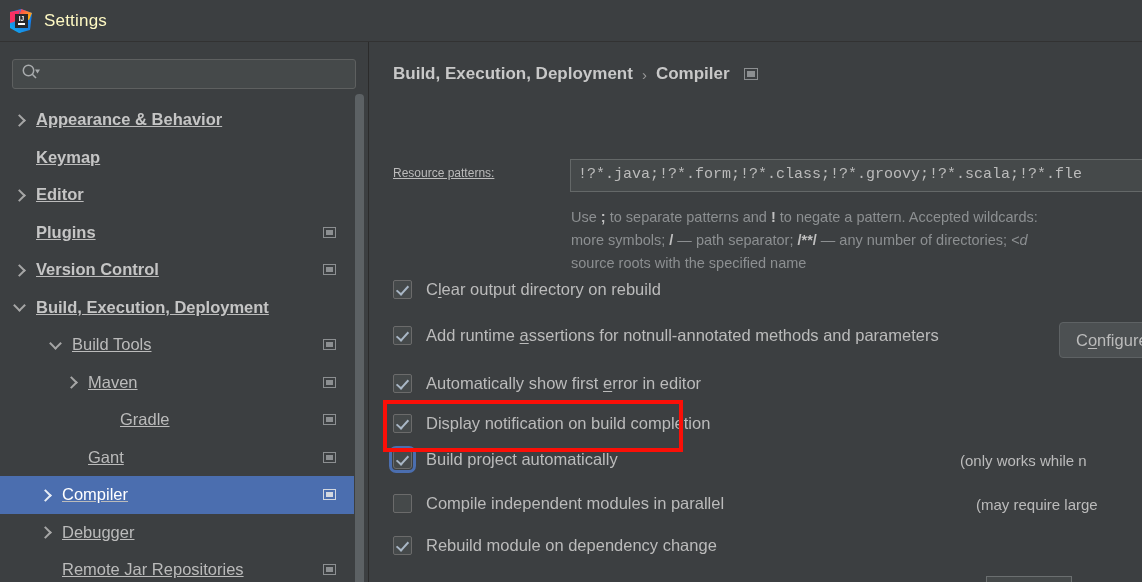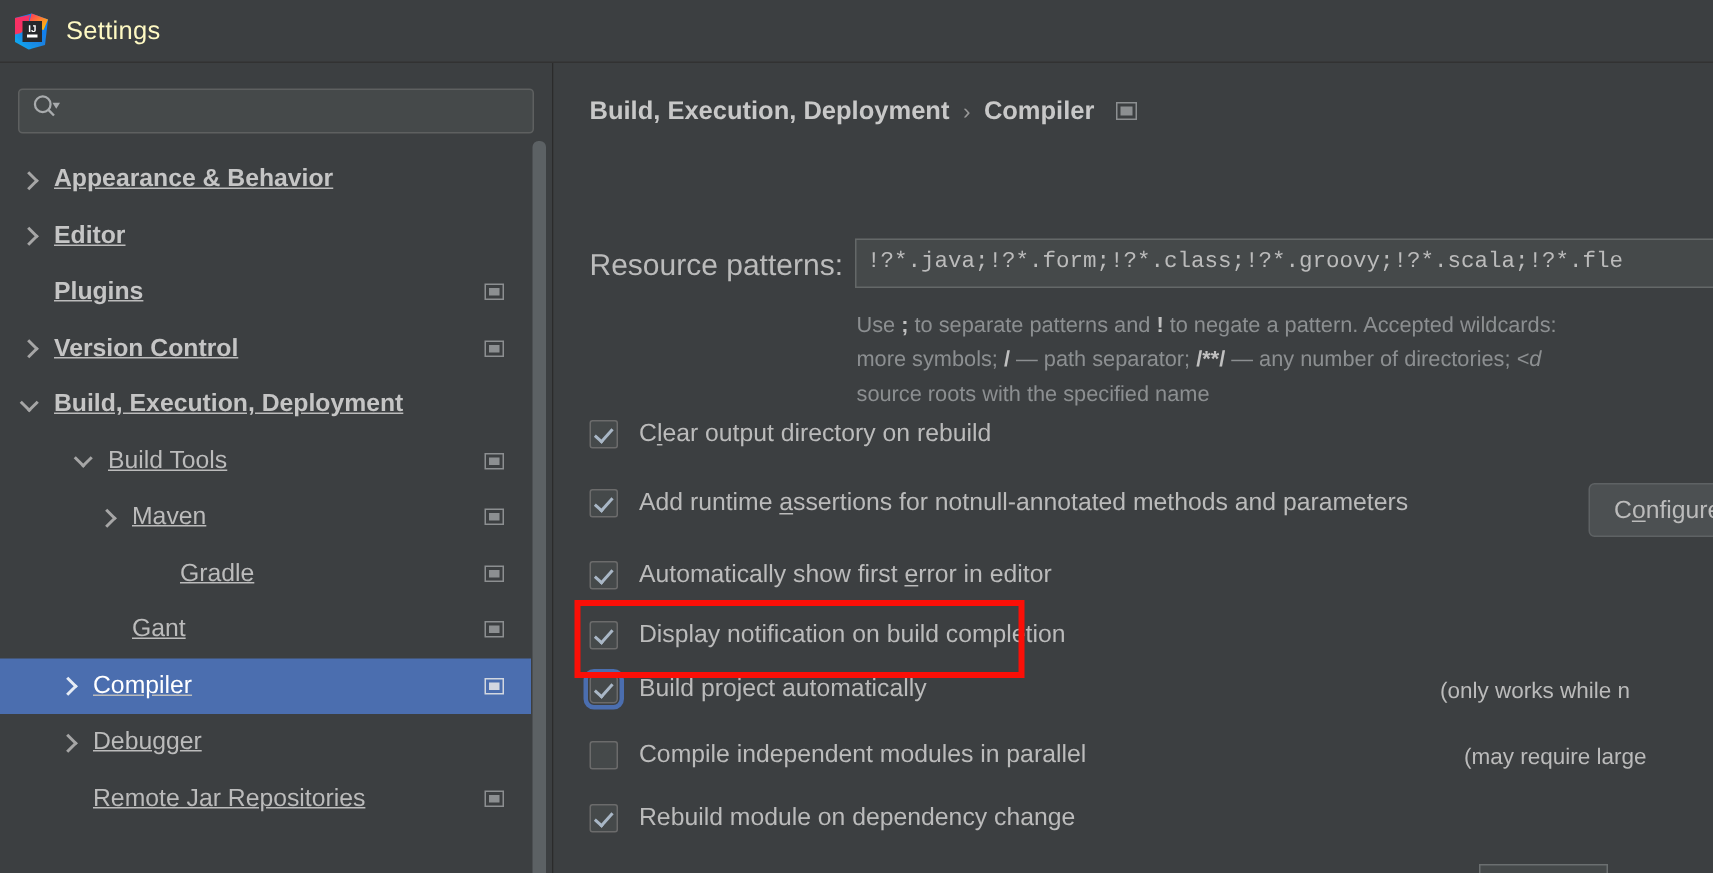--- a/index.html
+++ b/index.html
@@ -187,23 +187,24 @@
   .scope-badge::after {
     content: "";
     position: absolute;
     left: 2px; top: 2px; right: 2px; bottom: 2px;
     background: #8c8f91;
   }
 
   #res-label {
     position: absolute;
     left: 24px; top: 124px;
-    font-size: 20px;
-    color: #bbbbbb;
-    white-space: nowrap;
+    font-size: 12px;
+    color: #bbbbbb;
+    white-space: nowrap;
+    text-decoration: underline;
   }
   #res-field {
     position: absolute;
     left: 201px; top: 117px;
     width: 600px; height: 33px;
     background: #45494a;
     border: 1px solid #646868;
     box-sizing: border-box;
     overflow: hidden;
   }
@@ -364,20 +365,24 @@
   </div>
 
   <div id="tree">
       <div class="tree-row bold" style="padding-left: 12px;">
         <span class="arrow">
           <span class="chev right"></span>
         </span>
         <span class="label" style="margin-left: 8px;">Appearance &amp; Behavior</span>
       </div>
       <div class="tree-row bold" style="padding-left: 12px;">
+        <span class="arrow"></span>
+        <span class="label" style="margin-left: 8px;">Keymap</span>
+      </div>
+      <div class="tree-row bold" style="padding-left: 12px;">
         <span class="arrow">
           <span class="chev right"></span>
         </span>
         <span class="label" style="margin-left: 8px;">Editor</span>
       </div>
       <div class="tree-row bold" style="padding-left: 12px;">
         <span class="arrow"></span>
         <span class="label" style="margin-left: 8px;">Plugins</span>
         <span class="badge"></span>
       </div>

